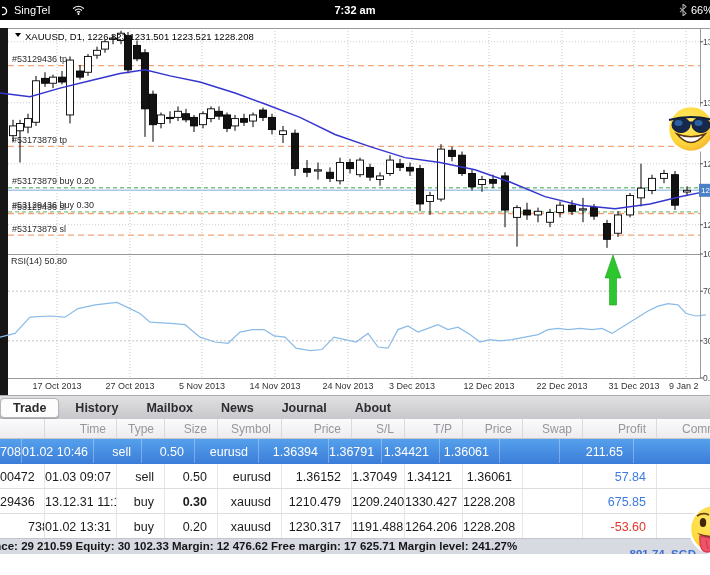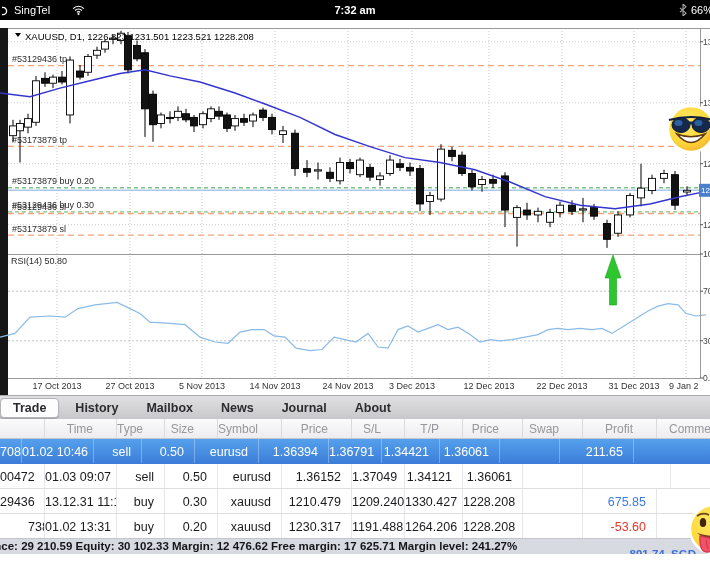--- a/index.html
+++ b/index.html
@@ -16,21 +16,21 @@
   #chart-svg{position:absolute;top:0;left:0;z-index:1;font-family:"Liberation Sans",sans-serif;}
   
   .tabbar{position:absolute;top:395px;left:0;width:710px;height:24px;box-sizing:border-box;
           background:linear-gradient(#e0e0e2,#c8c8cc);border-top:1px solid #aaaaae;
           display:flex;align-items:center;z-index:4;}
   .tab{font-weight:bold;font-size:12.5px;color:#2c2c30;padding:2px 12px;margin-right:4px;cursor:default;}
   .tab.selected{background:#fdfdfd;border:1px solid #b4b4b8;border-radius:4px;box-shadow:0 1px 1px rgba(0,0,0,.18);}
   
   .trades{position:absolute;top:419px;left:0;width:746px;z-index:4;}
   .thead{display:flex;height:19px;background:linear-gradient(#fbfbfc,#ededf0);border-bottom:1px solid #c6c6cb;}
-  .th{font-size:12px;color:#96969c;text-align:right;padding:3px 23px 0 0;box-sizing:border-box;
+  .th{font-size:12px;color:#96969c;text-align:right;padding:3px 10px 0 0;box-sizing:border-box;
       border-right:1px solid #d9d9de;white-space:nowrap;overflow:hidden;}
   .tr{display:flex;height:25px;background:#fff;border-bottom:1px solid #dedee2;box-sizing:border-box;}
   .tr.selected{background:linear-gradient(#55a0ec,#3c7ed9);border-bottom:1px solid #3c7ed9;}
   .td{font-size:12.5px;color:#1b1b1e;text-align:right;padding:6px 10px 0 0;box-sizing:border-box;
       border-right:1px solid #e6e6ea;white-space:nowrap;overflow:hidden;}
   .tr.selected .td{color:#fff;border-right:1px solid rgba(255,255,255,.3);}
   .td.blue{color:#3d7be0;} .td.red{color:#e2362b;}
   
   .footerbar{position:absolute;top:538px;left:0;width:710px;height:15px;background:#d7dae1;
              border-top:1px solid #c2c5ce;z-index:4;overflow:hidden;}
@@ -320,27 +320,28 @@
         <div class="td" style="width: 45px;">00472</div>
         <div class="td" style="width: 72px;">01.03 09:07</div>
         <div class="td" style="width: 48px;">sell</div>
         <div class="td" style="width: 53px;">0.50</div>
         <div class="td" style="width: 64px;">eurusd</div>
         <div class="td" style="width: 70px;">1.36152</div>
         <div class="td" style="width: 53px;">1.37049</div>
         <div class="td" style="width: 58px;">1.34121</div>
         <div class="td" style="width: 60px;">1.36061</div>
         <div class="td" style="width: 60px;"></div>
+        <div class="td blue" style="width: 74px;">57.84</div>
         <div class="td" style="width: 88px;"></div>
       </div>
       <div class="tr">
         <div class="td" style="width: 45px;">29436</div>
         <div class="td" style="width: 72px;">13.12.31 11:11</div>
         <div class="td" style="width: 48px;">buy</div>
-        <div class="td" style="width: 53px;">0.30</div>
+        <div class="td" style="width: 53px; font-weight: bold;">0.30</div>
         <div class="td" style="width: 64px;">xauusd</div>
         <div class="td" style="width: 70px;">1210.479</div>
         <div class="td" style="width: 53px;">1209.240</div>
         <div class="td" style="width: 58px;">1330.427</div>
         <div class="td" style="width: 60px;">1228.208</div>
         <div class="td" style="width: 60px;"></div>
         <div class="td blue" style="width: 74px;">675.85</div>
         <div class="td" style="width: 88px;"></div>
       </div>
       <div class="tr">

